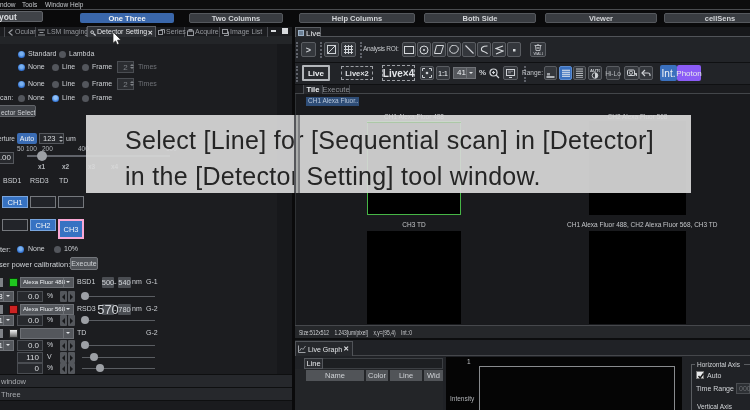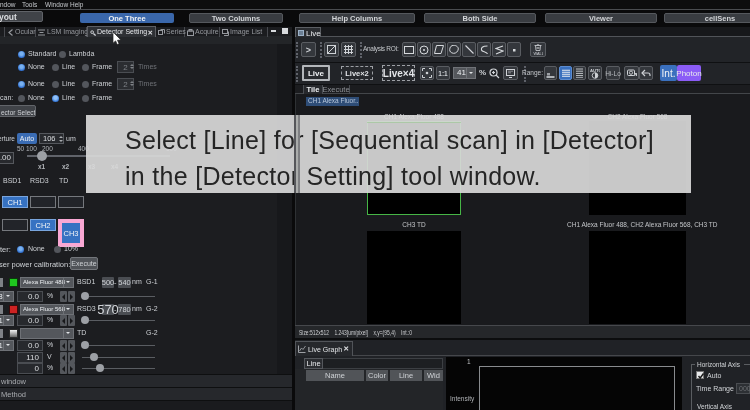--- a/index.html
+++ b/index.html
@@ -134,21 +134,21 @@
     <div class="abs t" style="left:92px;top:50px;">Frame</div>
 
     <div class="abs" style="left:-10px;top:61px;width:46px;height:12px;background:#404348;border:1px solid #62656a;border-radius:2px;box-sizing:border-box;overflow:hidden;">
       <span class="t" style="position:absolute;left:10px;top:2.5px;font-size:6.5px;">ector Select</span>
       </div>
 
     <div class="abs t" style="left:-2px;top:91px;font-size:6.5px;">erture</div>
     <div class="abs ctr" style="left:17px;top:89px;width:20px;height:11px;background:#3a6cb4;border-radius:2px;">
       <span class="t" style="font-size:7px;color:#eef1f4;">Auto</span>
       </div>
-    <div class="abs" style="left:39px;top:89px;width:25px;height:11px;background:#27292d;border:1px solid #55585d;box-sizing:border-box;color:#dcdee1;font-size:7.5px;line-height:9.5px;padding-left:3px;">106</div>
+    <div class="abs" style="left:39px;top:89px;width:25px;height:11px;background:#27292d;border:1px solid #55585d;box-sizing:border-box;color:#dcdee1;font-size:7.5px;line-height:9.5px;padding-left:3px;">123</div>
     <div class="abs" style="left:59px;top:89px;width:5px;height:11px;">
         <div style="width:0;height:0;border:2px solid transparent;border-bottom-color:#a8abaf;margin-top:1px;"></div>
         <div style="width:0;height:0;border:2px solid transparent;border-top-color:#a8abaf;margin-top:2px;"></div>
       </div>
     <div class="abs t" style="left:66px;top:91px;font-size:7px;">um</div>
 
     <div class="abs t" style="left:17px;top:101px;font-size:6.5px;color:#b2b5b9;">50</div>
     <div class="abs t" style="left:26px;top:101px;font-size:6.5px;color:#b2b5b9;">100</div>
     <div class="abs t" style="left:42px;top:101px;font-size:6.5px;color:#b2b5b9;">200</div>
     <div class="abs t" style="left:78px;top:101px;font-size:6.5px;color:#b2b5b9;">400</div>
@@ -171,21 +171,21 @@
     <div class="abs ctr" style="left:2px;top:152px;width:26px;height:12px;background:#3672c2;border:1px solid #79a5dd;box-sizing:border-box;">
         <span class="t" style="font-size:7.5px;color:#f0f3f6;">CH1</span>
       </div>
     <div class="abs" style="left:30px;top:152px;width:26px;height:12px;background:#222429;border:1px solid #75787d;box-sizing:border-box;"></div>
     <div class="abs" style="left:58px;top:152px;width:26px;height:12px;background:#222429;border:1px solid #75787d;box-sizing:border-box;"></div>
 
     <div class="abs" style="left:2px;top:175px;width:26px;height:12px;background:#222429;border:1px solid #75787d;box-sizing:border-box;"></div>
     <div class="abs ctr" style="left:30px;top:175px;width:26px;height:12px;background:#3672c2;border:1px solid #79a5dd;box-sizing:border-box;">
         <span class="t" style="font-size:7.5px;color:#f0f3f6;">CH2</span>
       </div>
-    <div class="abs ctr" style="left:58px;top:175px;width:26px;height:28px;background:#3672c2;border:4px solid #f9a8d4;box-sizing:border-box;">
+    <div class="abs ctr" style="left:58px;top:175px;width:26px;height:20px;background:#3672c2;border:2px solid #f9a8d4;box-sizing:border-box;">
         <span class="t" style="font-size:7.5px;color:#f0f3f6;">CH3</span>
       </div>
 
     <div class="abs t" style="left:0px;top:201px;font-size:7.5px;">ter:</div>
     <div class="abs" style="left:17px;top:202px;width:7px;height:7px;border-radius:50%;background:radial-gradient(circle at 50% 40%,#7ab2f0 0 28%,#2f6fd0 70%);"></div>
     <div class="abs t" style="left:28px;top:201px;">None</div>
     <div class="abs" style="left:54px;top:202px;width:7px;height:7px;border-radius:50%;background:#53565c;"></div>
     <div class="abs t" style="left:64px;top:201px;">10%</div>
 
     <div class="abs t" style="left:-1px;top:216px;font-size:7.5px;">ser power calibration:</div>
@@ -299,21 +299,21 @@
         </div>
       <div class="abs" style="left:82px;top:324px;width:73px;height:1px;background:#5a5d62;"></div>
       <div class="abs" style="left:96px;top:320px;width:8px;height:8px;border-radius:50%;background:#9da0a5;"></div>
     </div>
 
     <div class="abs" style="left:0;top:330px;width:292px;height:1px;background:#0e0f10;"></div>
     <div class="abs" style="left:0;top:331px;width:292px;height:12px;background:#26282c;"></div>
     <div class="abs t" style="left:1px;top:333px;font-size:7.5px;color:#a8abaf;">window</div>
     <div class="abs" style="left:0;top:343px;width:292px;height:1px;background:#0e0f10;"></div>
     <div class="abs" style="left:0;top:344px;width:292px;height:12px;background:#26282c;"></div>
-    <div class="abs t" style="left:1px;top:346px;font-size:7.5px;color:#a8abaf;">Method</div>
+    <div class="abs t" style="left:1px;top:346px;font-size:7.5px;color:#a8abaf;">Three</div>
     <div class="abs" style="left:0;top:356px;width:292px;height:1px;background:#0e0f10;"></div>
     <div class="abs" style="left:0;top:357px;width:292px;height:9px;background:#1a1b1e;"></div>
   </div>
 
   <div class="abs" style="left:292px;top:27px;width:3px;height:383px;background:#0a0a0b;"></div>
 
   <div id="rightpanel" class="abs" style="left:295px;top:27px;width:455px;height:383px;background:#202226;">
 
     <div class="abs" style="left:0;top:0;width:455px;height:9px;background:#17181b;"></div>
     <div class="abs" style="left:0;top:9px;width:455px;height:1px;background:#515459;"></div>

